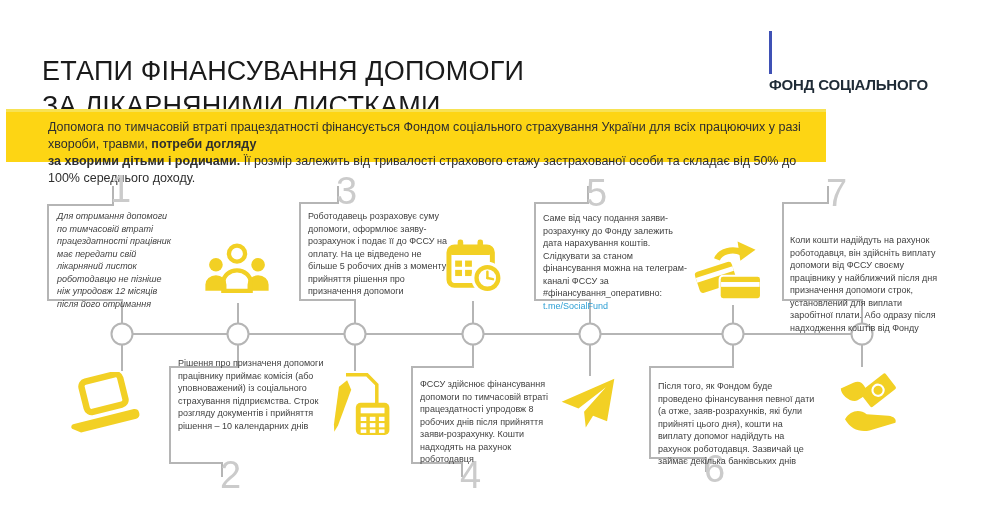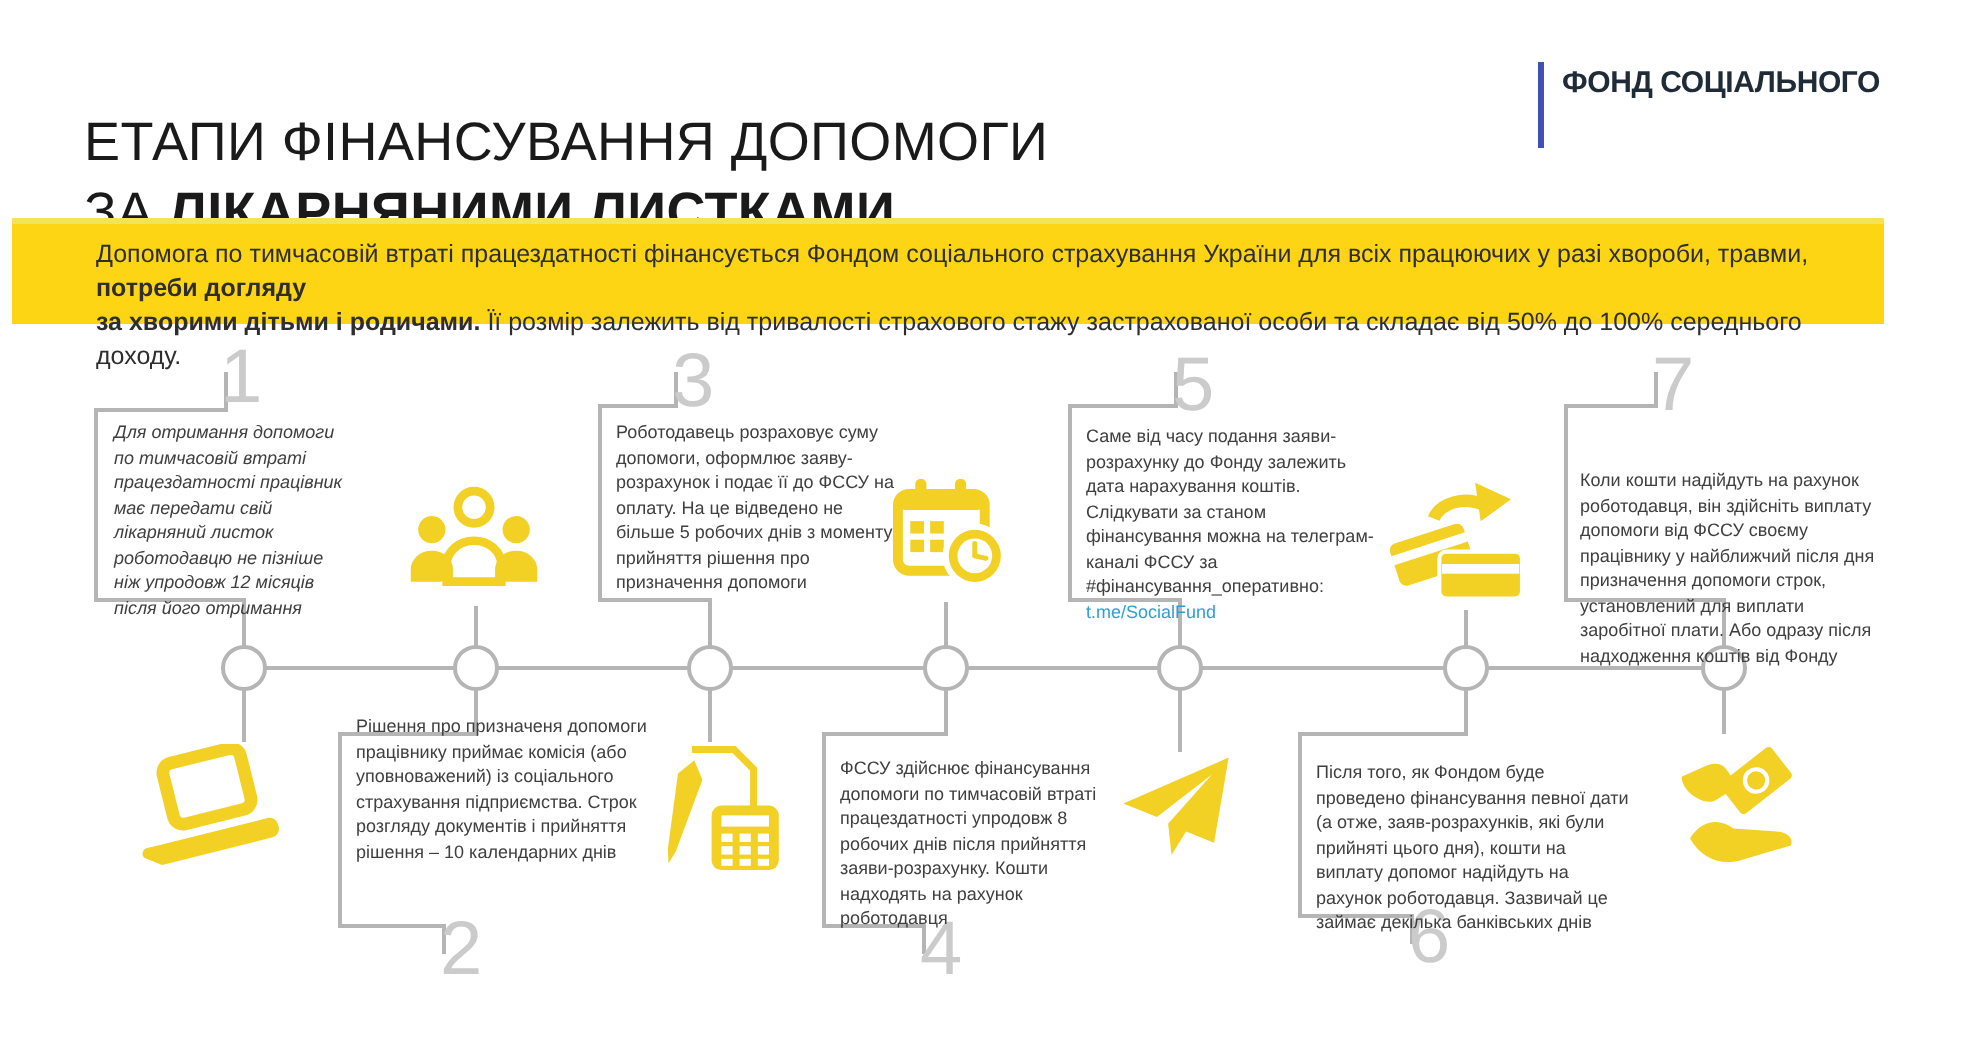--- a/index.html
+++ b/index.html
@@ -1,27 +1,27 @@
 <!DOCTYPE html>
 <html><head>
 <meta charset="utf-8">
 <style>
   html,body{margin:0;padding:0;background:#fff;}
   .page{position:relative;width:982px;height:526px;background:#ffffff;overflow:hidden;
         font-family:"Liberation Sans","DejaVu Sans",sans-serif;}
 
   
   .title{position:absolute;left:42px;top:18px;color:#1a1a1a;font-size:27px;line-height:35px;letter-spacing:.2px;margin-top:36px;}
-  .title .bold{font-weight:bold;}
-  .logo{position:absolute;left:769px;top:31px;display:flex;align-items:flex-start;}
+  .title .bold{font-weight:normal;}
+  .logo{position:absolute;left:769px;top:31px;display:flex;align-items:flex-start;flex-direction:column;}
   .logo-bar{width:3px;height:43px;background:#3f51b5;margin-right:9px;flex:0 0 auto;}
   .logo-text{font-size:15px;line-height:21px;font-weight:bold;color:#1f2b36;letter-spacing:-.2px;white-space:nowrap;}
 
   
-  .banner{position:absolute;left:6px;top:109px;width:936px;height:53px;background:#fdd514;
+  .banner{position:absolute;left:6px;top:109px;width:820px;height:53px;background:#fdd514;
           border-top:3px solid #f7e254;box-sizing:border-box;padding:7px 20px 0 42px;
           font-size:12.5px;line-height:17px;color:#2e2e2e;}
   .banner b{font-weight:bold;}
 
   
   .timeline-svg{position:absolute;left:0;top:0;width:982px;height:526px;pointer-events:none;}
 
   
   .step-number{position:absolute;font-size:38px;line-height:34px;color:#cbcbcb;}
   .step-text{position:absolute;font-size:9px;line-height:12.5px;color:#3f3f3f;}

